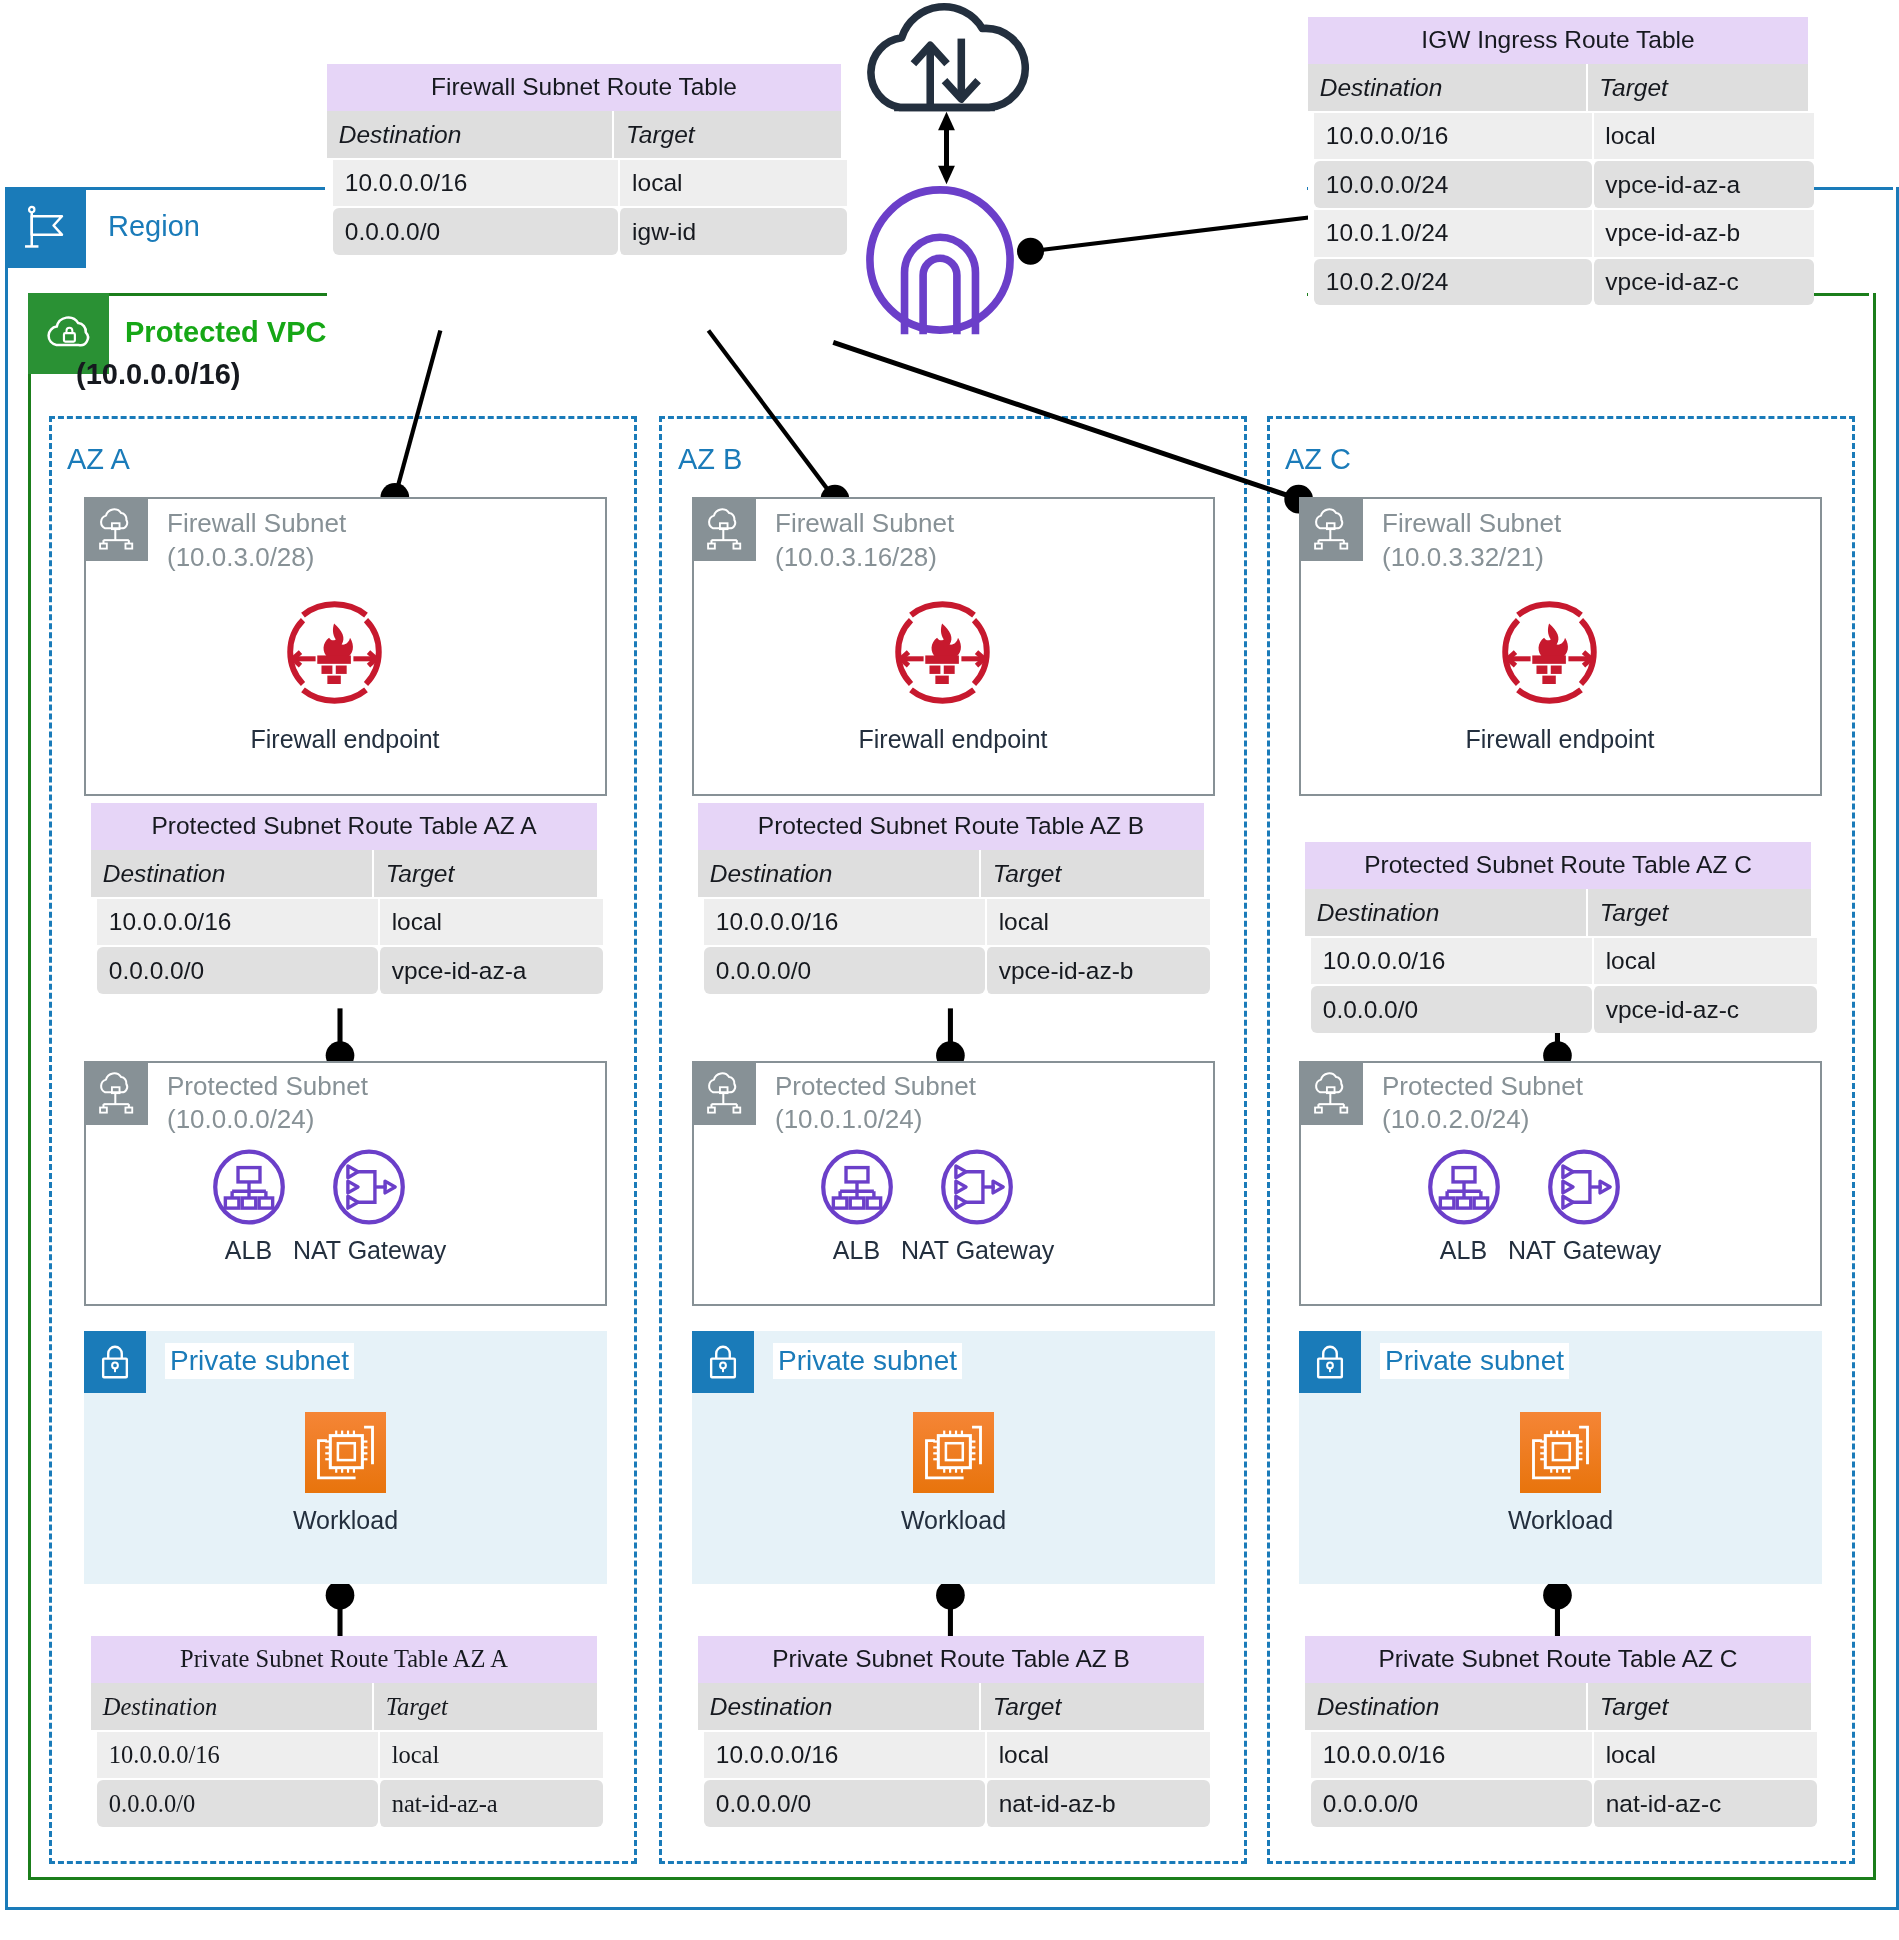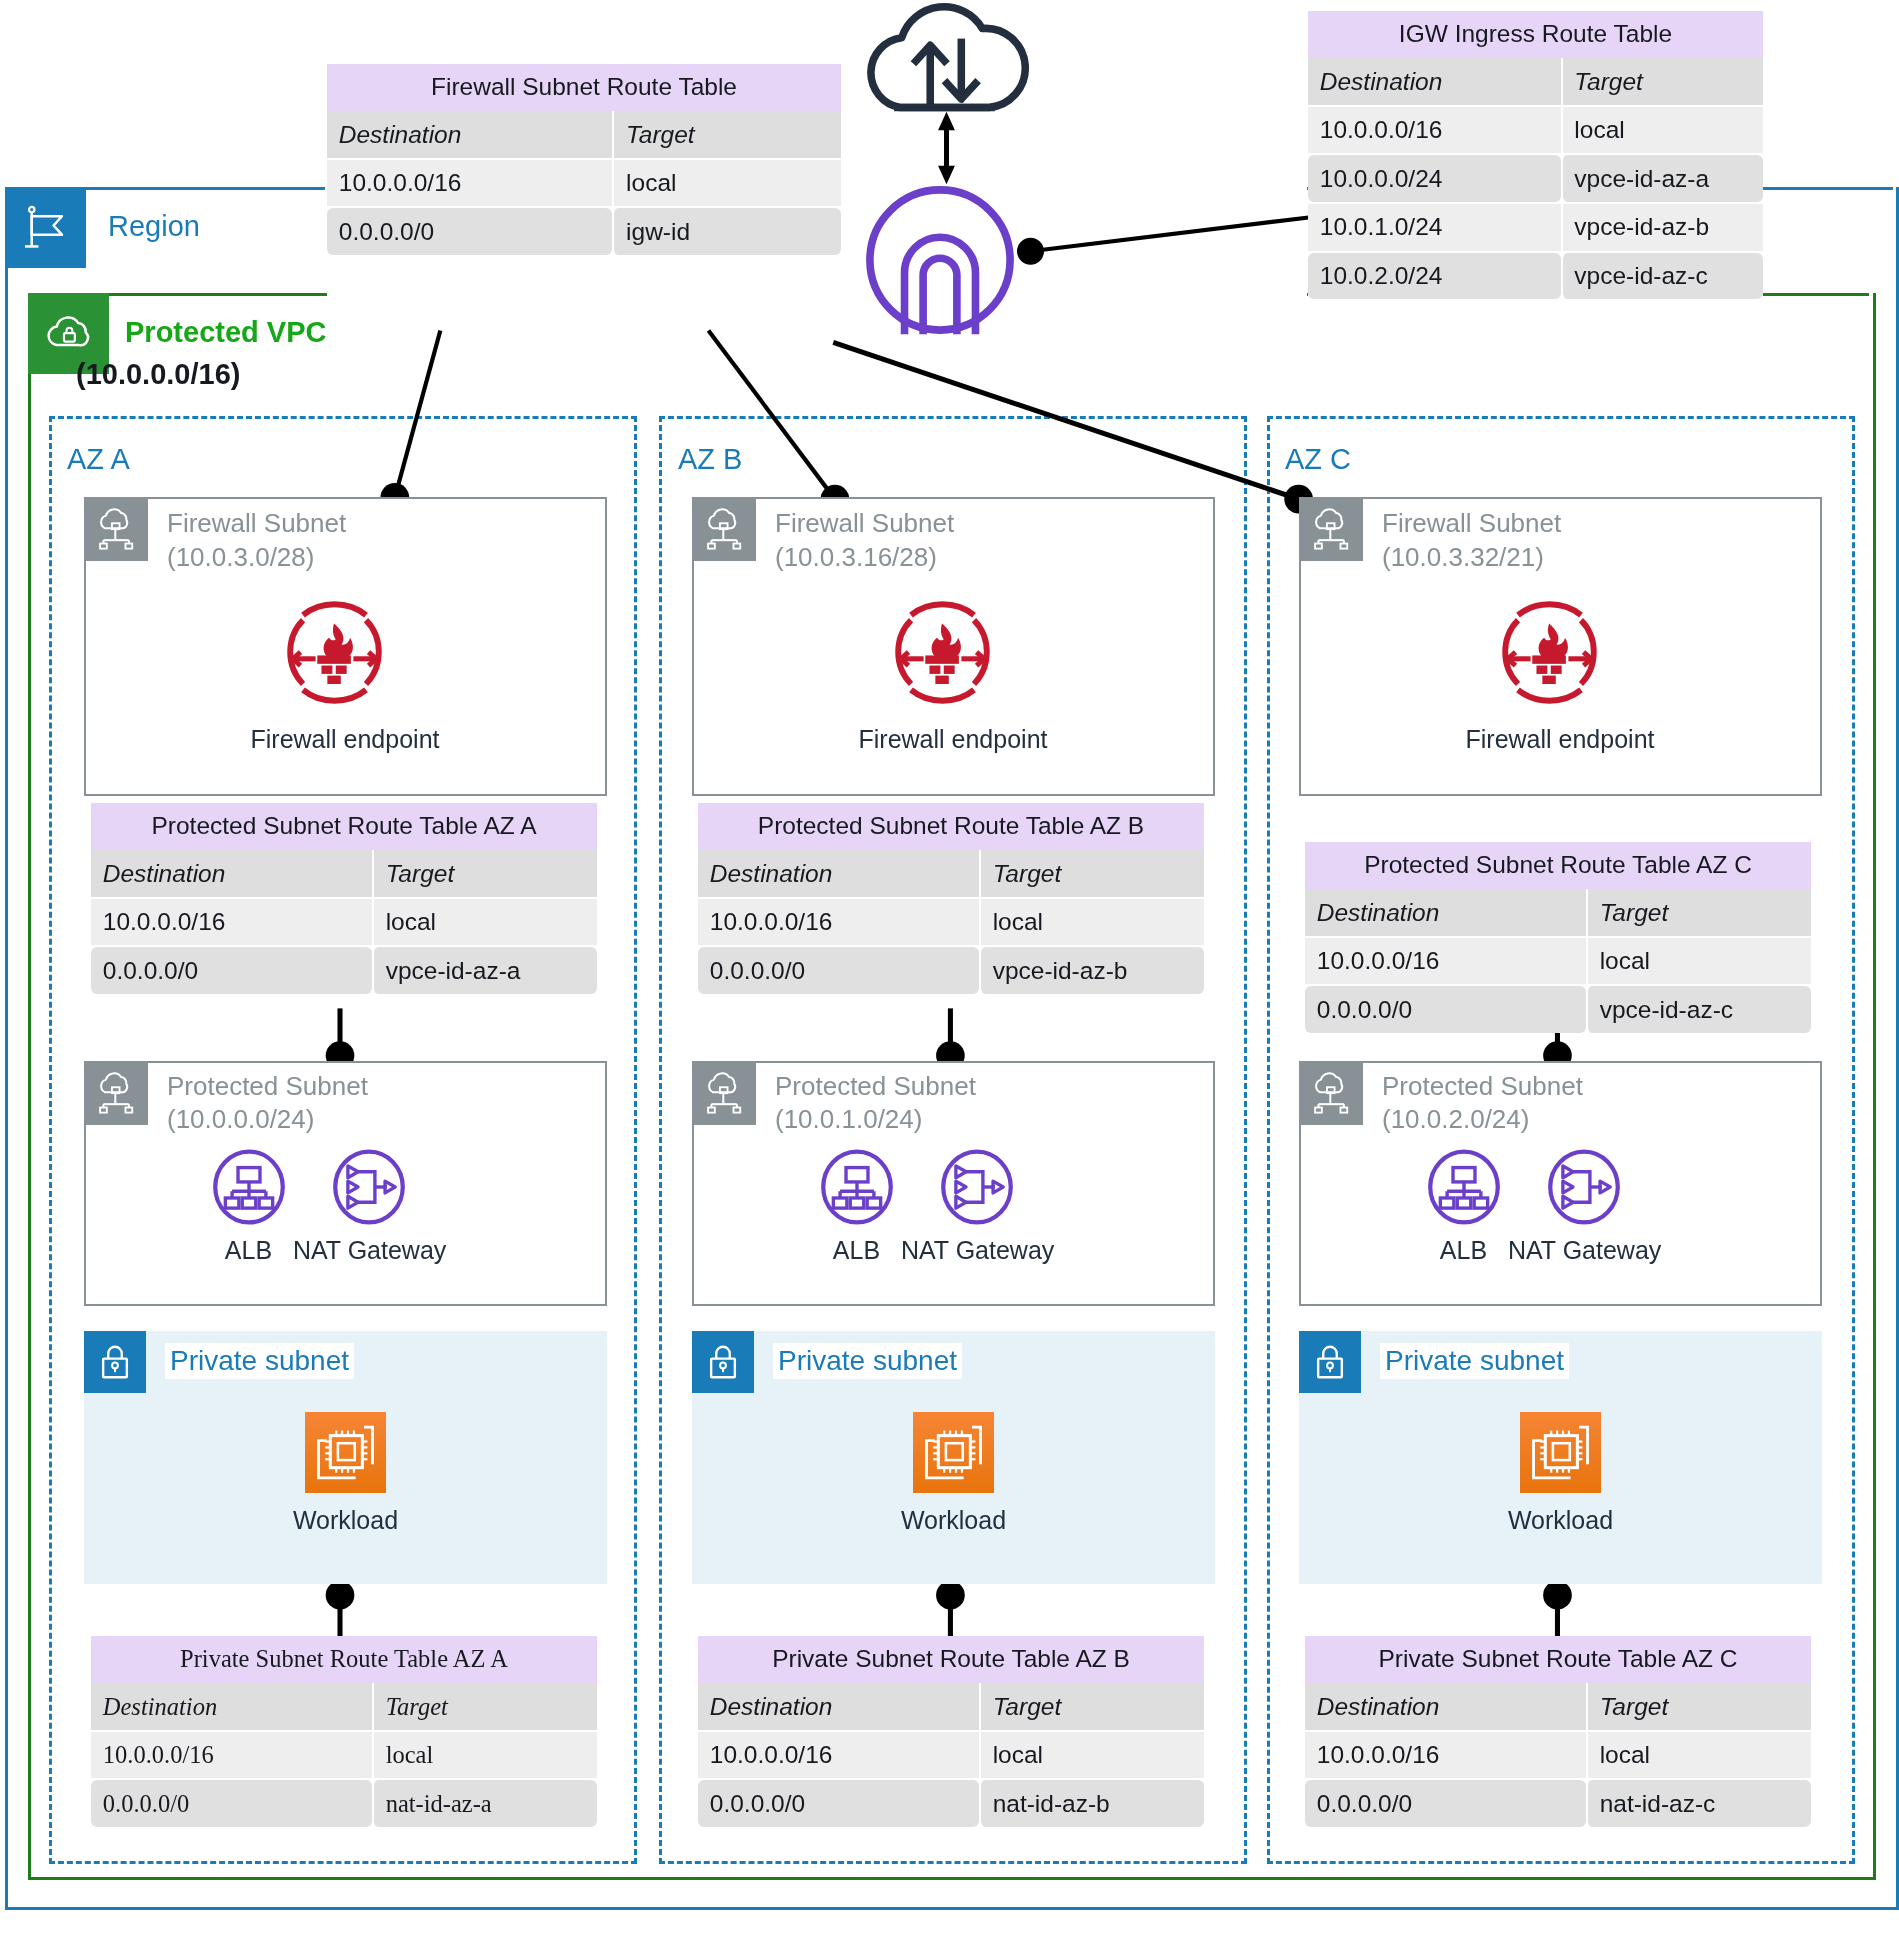--- a/index.html
+++ b/index.html
@@ -20,21 +20,21 @@
   .rt .rt-row > div{
     box-sizing:border-box;padding:9.3px 11.8px;font-size:24.5px;color:#16191f;
     white-space:nowrap;overflow:hidden;
   }
   .rt .rt-row .c1{flex:0 0 55.5%;}
   .rt .rt-row .c2{flex:1 1 auto;}
   .rt .hdr > div{background:#dedede;font-style:italic;font-weight:400;}
   .rt .odd > div{background:#eeeeee;}
   .rt .even > div{background:#e0e0e0;border-radius:6px;}
   .rt .rt-row > div + div{border-left:2.5px solid #fff;}
-  .rt .rt-row + .rt-row{border-top:2.5px solid #fff;}
+  .rt .rt-row + .rt-row{border-top:2.5px solid #fff;margin-left:6px;}
   .rt .hdr + .rt-row{border-top:2.5px solid #fff;}
 
   
   #region-frame{
     position:absolute;border:3.4px solid #1a7bb9;border-top:none;
     background:transparent;
   }
   #region-top-left{position:absolute;height:3.4px;background:#1a7bb9;}
   #region-top-right{position:absolute;height:3.4px;background:#1a7bb9;}
   .region-badge{
@@ -201,21 +201,21 @@
     <div class="rt-row odd">
       <div class="c1">10.0.0.0/16</div>
       <div class="c2">local</div>
     </div>
     <div class="rt-row even">
       <div class="c1">0.0.0.0/0</div>
       <div class="c2">igw-id</div>
     </div>
   </div>
 
-  <div class="rt" style="left:1308px;top:11px;width:455px;">
+  <div class="rt" style="left:1308px;top:17px;width:500px;">
     <div class="rt-title">IGW Ingress Route Table</div>
     <div class="rt-row hdr">
       <div class="c1">Destination</div>
       <div class="c2">Target</div>
     </div>
     <div class="rt-row odd">
       <div class="c1">10.0.0.0/16</div>
       <div class="c2">local</div>
     </div>
     <div class="rt-row even">

